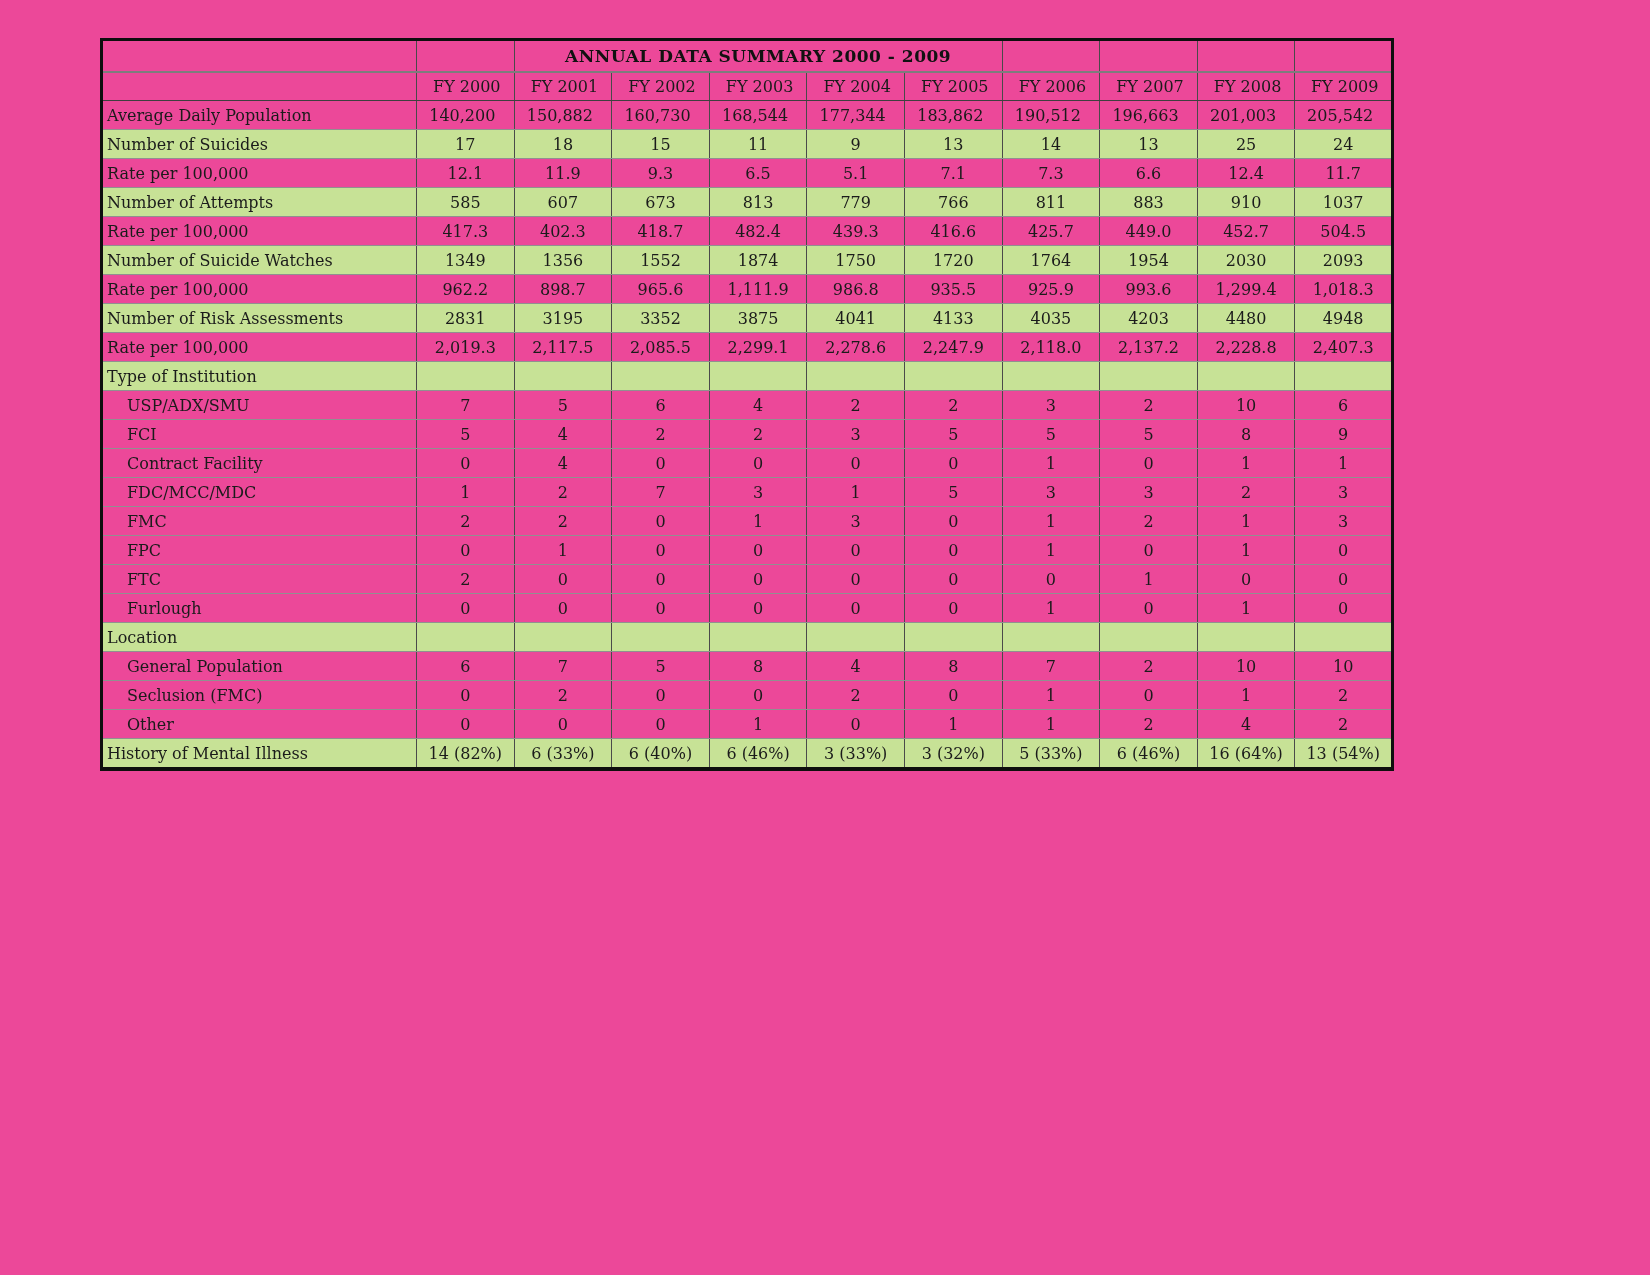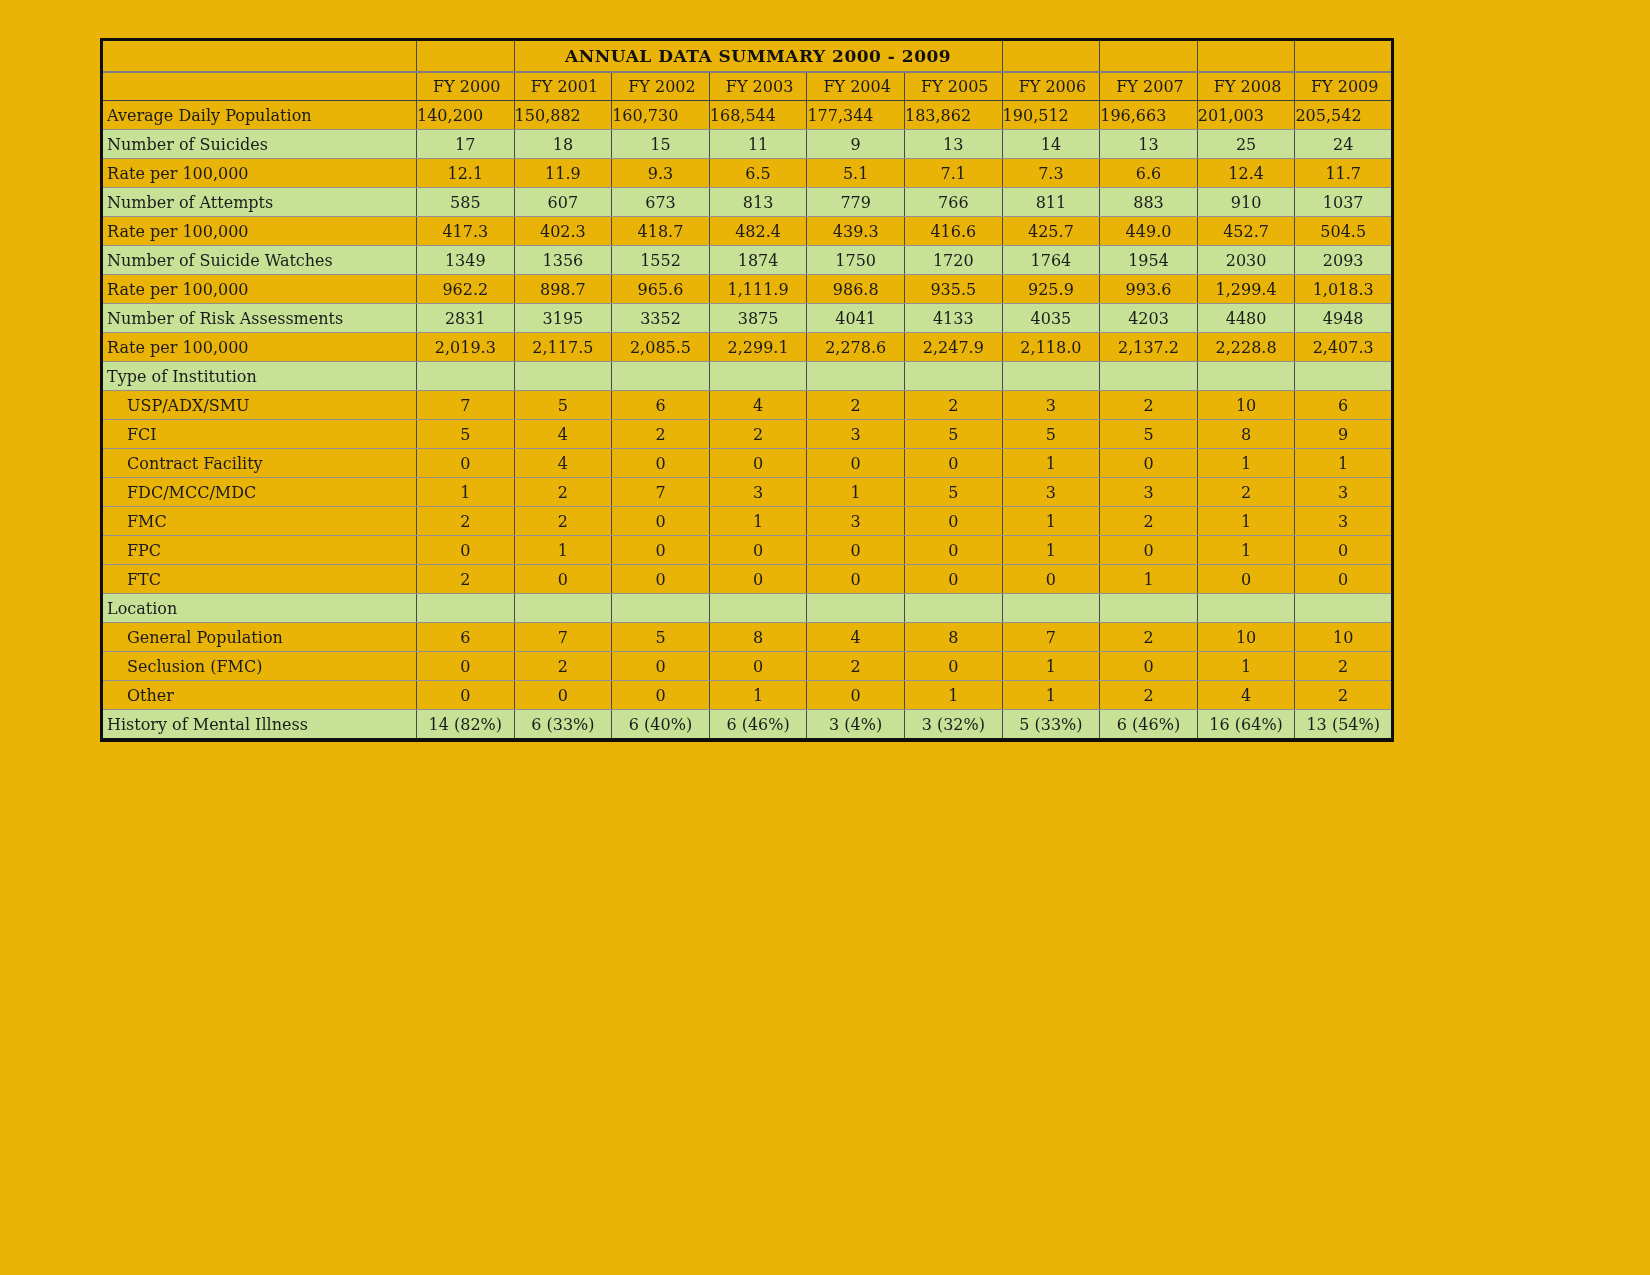--- a/index.html
+++ b/index.html
@@ -4,21 +4,21 @@
 <style>
   html, body {
     margin: 0;
     padding: 0;
     background: #ffffff;
   }
   .page {
     position: relative;
     width: 1650px;
     height: 1275px;
-    background: #eab308;
+    background: #ec4899;
     font-family: "DejaVu Serif", "Liberation Serif", serif;
     color: #1b1b1b;
     overflow: hidden;
   }
   table.summary {
     position: absolute;
     left: 100px;
     top: 38px;
     width: 1291px;
     border-collapse: collapse;
@@ -57,21 +57,21 @@
     padding-left: 3px;
   }
   td.label {
     text-align: left;
     padding-left: 4px;
   }
   td.label.indent {
     padding-left: 24px;
   }
   td.num   { text-align: center; }
-  td.right { text-align: left; padding-right: 6px; }
+  td.right { text-align: center; padding-right: 6px; }
   tr.green td {
     background: var(--row-green, #c7e296);
   }
 </style>
 </head>
 <body>
 
 <div class="page">
   <table class="summary">
     <colgroup id="colgroup">
@@ -326,20 +326,33 @@
           <td class="num">0</td>
           <td class="num">0</td>
           <td class="num">0</td>
           <td class="num">0</td>
           <td class="num">0</td>
           <td class="num">0</td>
           <td class="num">1</td>
           <td class="num">0</td>
           <td class="num">0</td>
         </tr>
+        <tr>
+          <td class="label indent">Furlough</td>
+          <td class="num">0</td>
+          <td class="num">0</td>
+          <td class="num">0</td>
+          <td class="num">0</td>
+          <td class="num">0</td>
+          <td class="num">0</td>
+          <td class="num">1</td>
+          <td class="num">0</td>
+          <td class="num">1</td>
+          <td class="num">0</td>
+        </tr>
         <tr class="green">
           <td class="label">Location</td>
           <td class="num"></td>
           <td class="num"></td>
           <td class="num"></td>
           <td class="num"></td>
           <td class="num"></td>
           <td class="num"></td>
           <td class="num"></td>
           <td class="num"></td>
@@ -384,21 +397,21 @@
           <td class="num">2</td>
           <td class="num">4</td>
           <td class="num">2</td>
         </tr>
         <tr class="green">
           <td class="label">History of Mental Illness</td>
           <td class="num">14 (82%)</td>
           <td class="num">6 (33%)</td>
           <td class="num">6 (40%)</td>
           <td class="num">6 (46%)</td>
-          <td class="num">3 (4%)</td>
+          <td class="num">3 (33%)</td>
           <td class="num">3 (32%)</td>
           <td class="num">5 (33%)</td>
           <td class="num">6 (46%)</td>
           <td class="num">16 (64%)</td>
           <td class="num">13 (54%)</td>
         </tr>
       </tbody>
   </table>
 </div>
 

